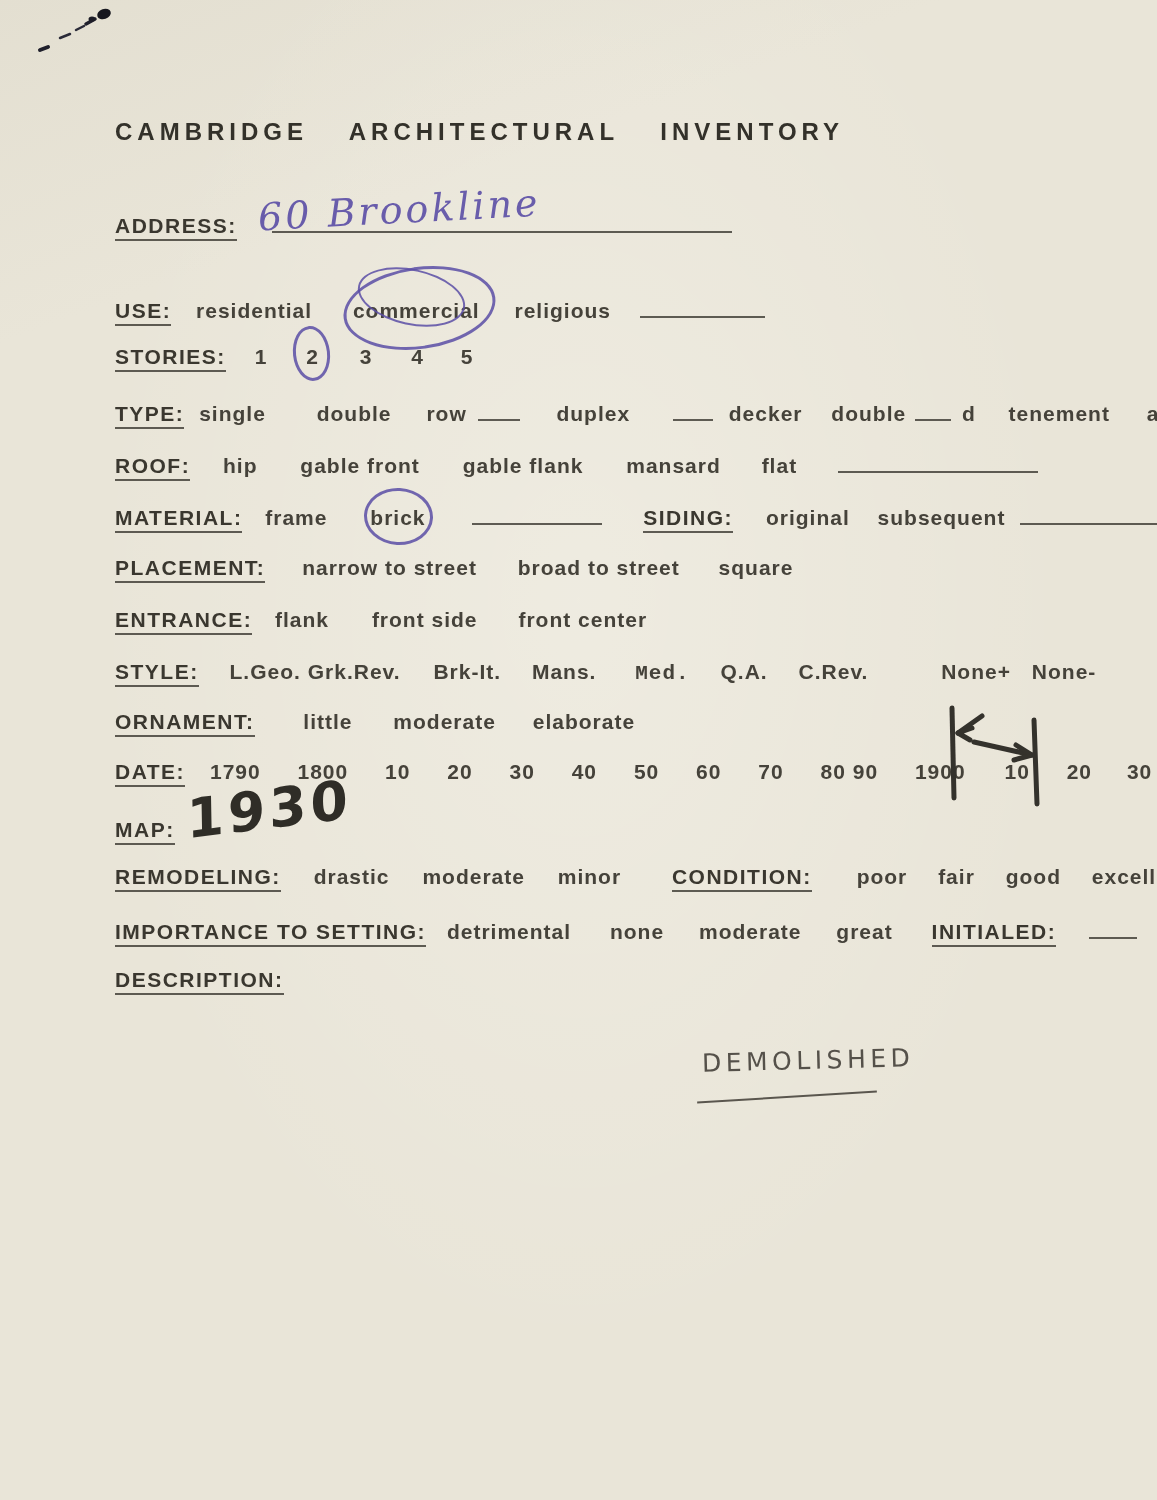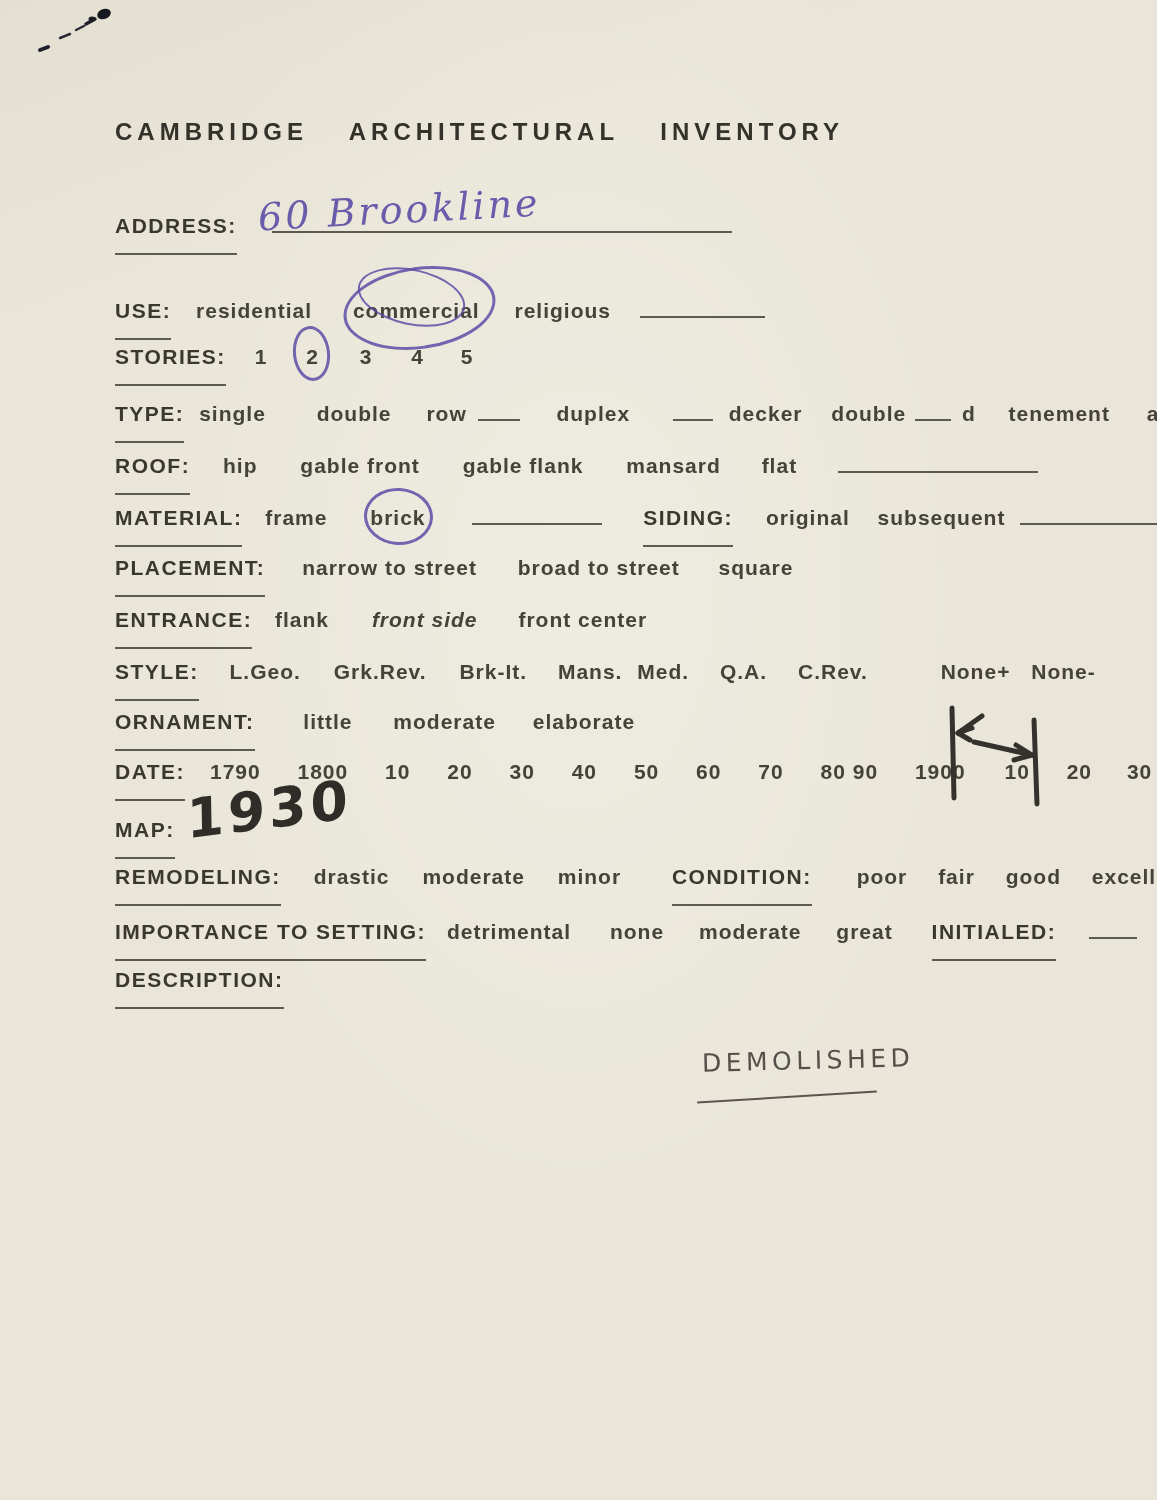--- a/index.html
+++ b/index.html
@@ -29,21 +29,21 @@
     font-weight:700;
     letter-spacing:1px;
     color:var(--type-ink);
     text-shadow:0 0 1px rgba(233,229,216,0.55);
   }
   .lbl{
     display:inline-block;
     color:var(--label-ink);
     letter-spacing:1.5px;
     border-bottom:2.5px solid rgba(58,55,47,0.8);
-    padding-bottom:15px;
+    padding-bottom:1px;
   }
   .opt{display:inline-block;}
   .blank{
     display:inline-block;
     height:1em;
     border-bottom:2.5px solid rgba(58,55,47,0.8);
     vertical-align:baseline;
   }
   .title{
     position:absolute;
@@ -175,31 +175,31 @@
 <div class="row" style="top:556px;">
   <span class="lbl">PLACEMENT:</span>
   <span class="opt" style="margin-left:30px;">narrow to street</span>
   <span class="opt" style="margin-left:34px;">broad to street</span>
   <span class="opt" style="margin-left:32px;">square</span>
 </div>
 
 <div class="row" style="top:608px;">
   <span class="lbl">ENTRANCE:</span>
   <span class="opt" style="margin-left:16px;">flank</span>
-  <span class="opt" style="margin-left:36px;font-style:italic;">front side</span>
+  <span class="opt" style="margin-left:36px;">front side</span>
   <span class="opt" style="margin-left:34px;">front center</span>
 </div>
 
 <div class="row" style="top:660px;">
   <span class="lbl">STYLE:</span>
   <span class="opt" style="margin-left:24px;">L.Geo.</span>
-  <span class="opt" style="margin-left:26px;">Grk.Rev.</span>
+  <span class="opt" style="">Grk.Rev.</span>
   <span class="opt" style="margin-left:26px;">Brk-It.</span>
   <span class="opt" style="margin-left:24px;">Mans.</span>
-  <span class="opt" style="margin-left:8px;">Med.</span>
+  <span class="opt" style="margin-left:32px;font-family:Liberation Mono, monospace;">Med.</span>
   <span class="opt" style="margin-left:24px;">Q.A.</span>
   <span class="opt" style="margin-left:24px;">C.Rev.</span>
   <span class="opt" style="margin-left:66px;">None+</span>
   <span class="opt" style="margin-left:14px;">None-</span>
 </div>
 
 <div class="row" style="top:710px;">
   <span class="lbl">ORNAMENT:</span>
   <span class="opt" style="margin-left:42px;">little</span>
   <span class="opt" style="margin-left:34px;">moderate</span>

